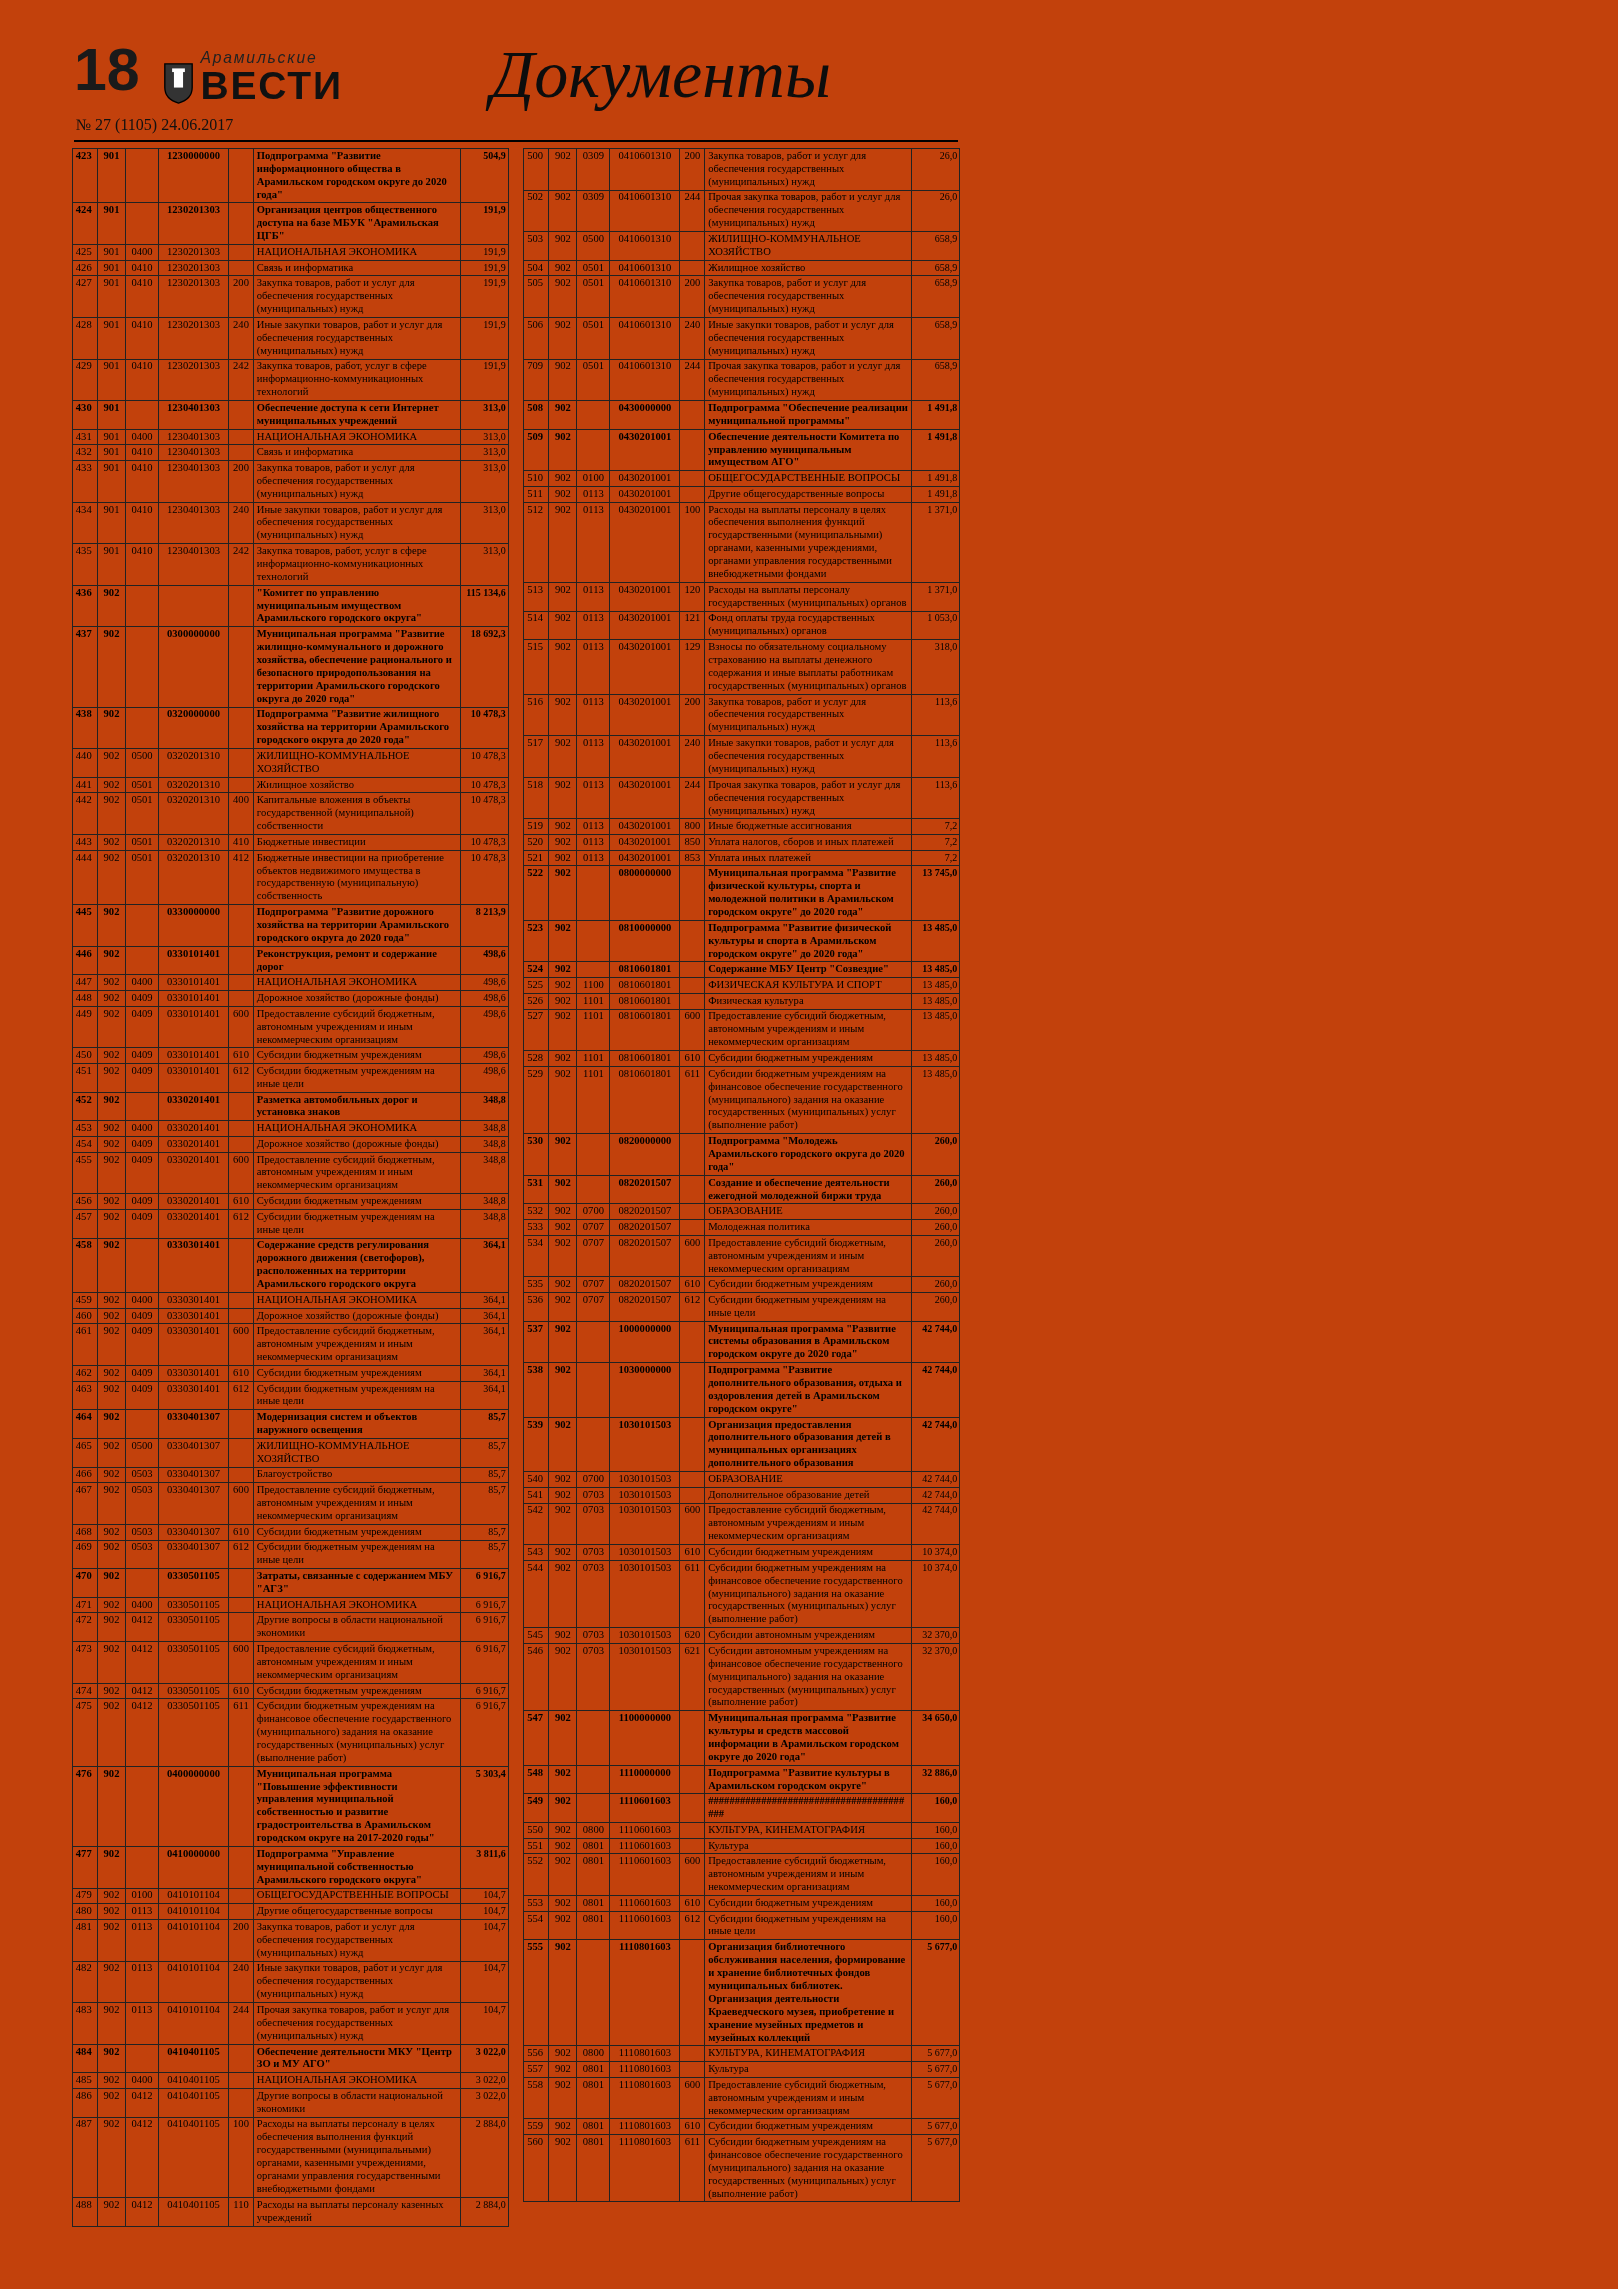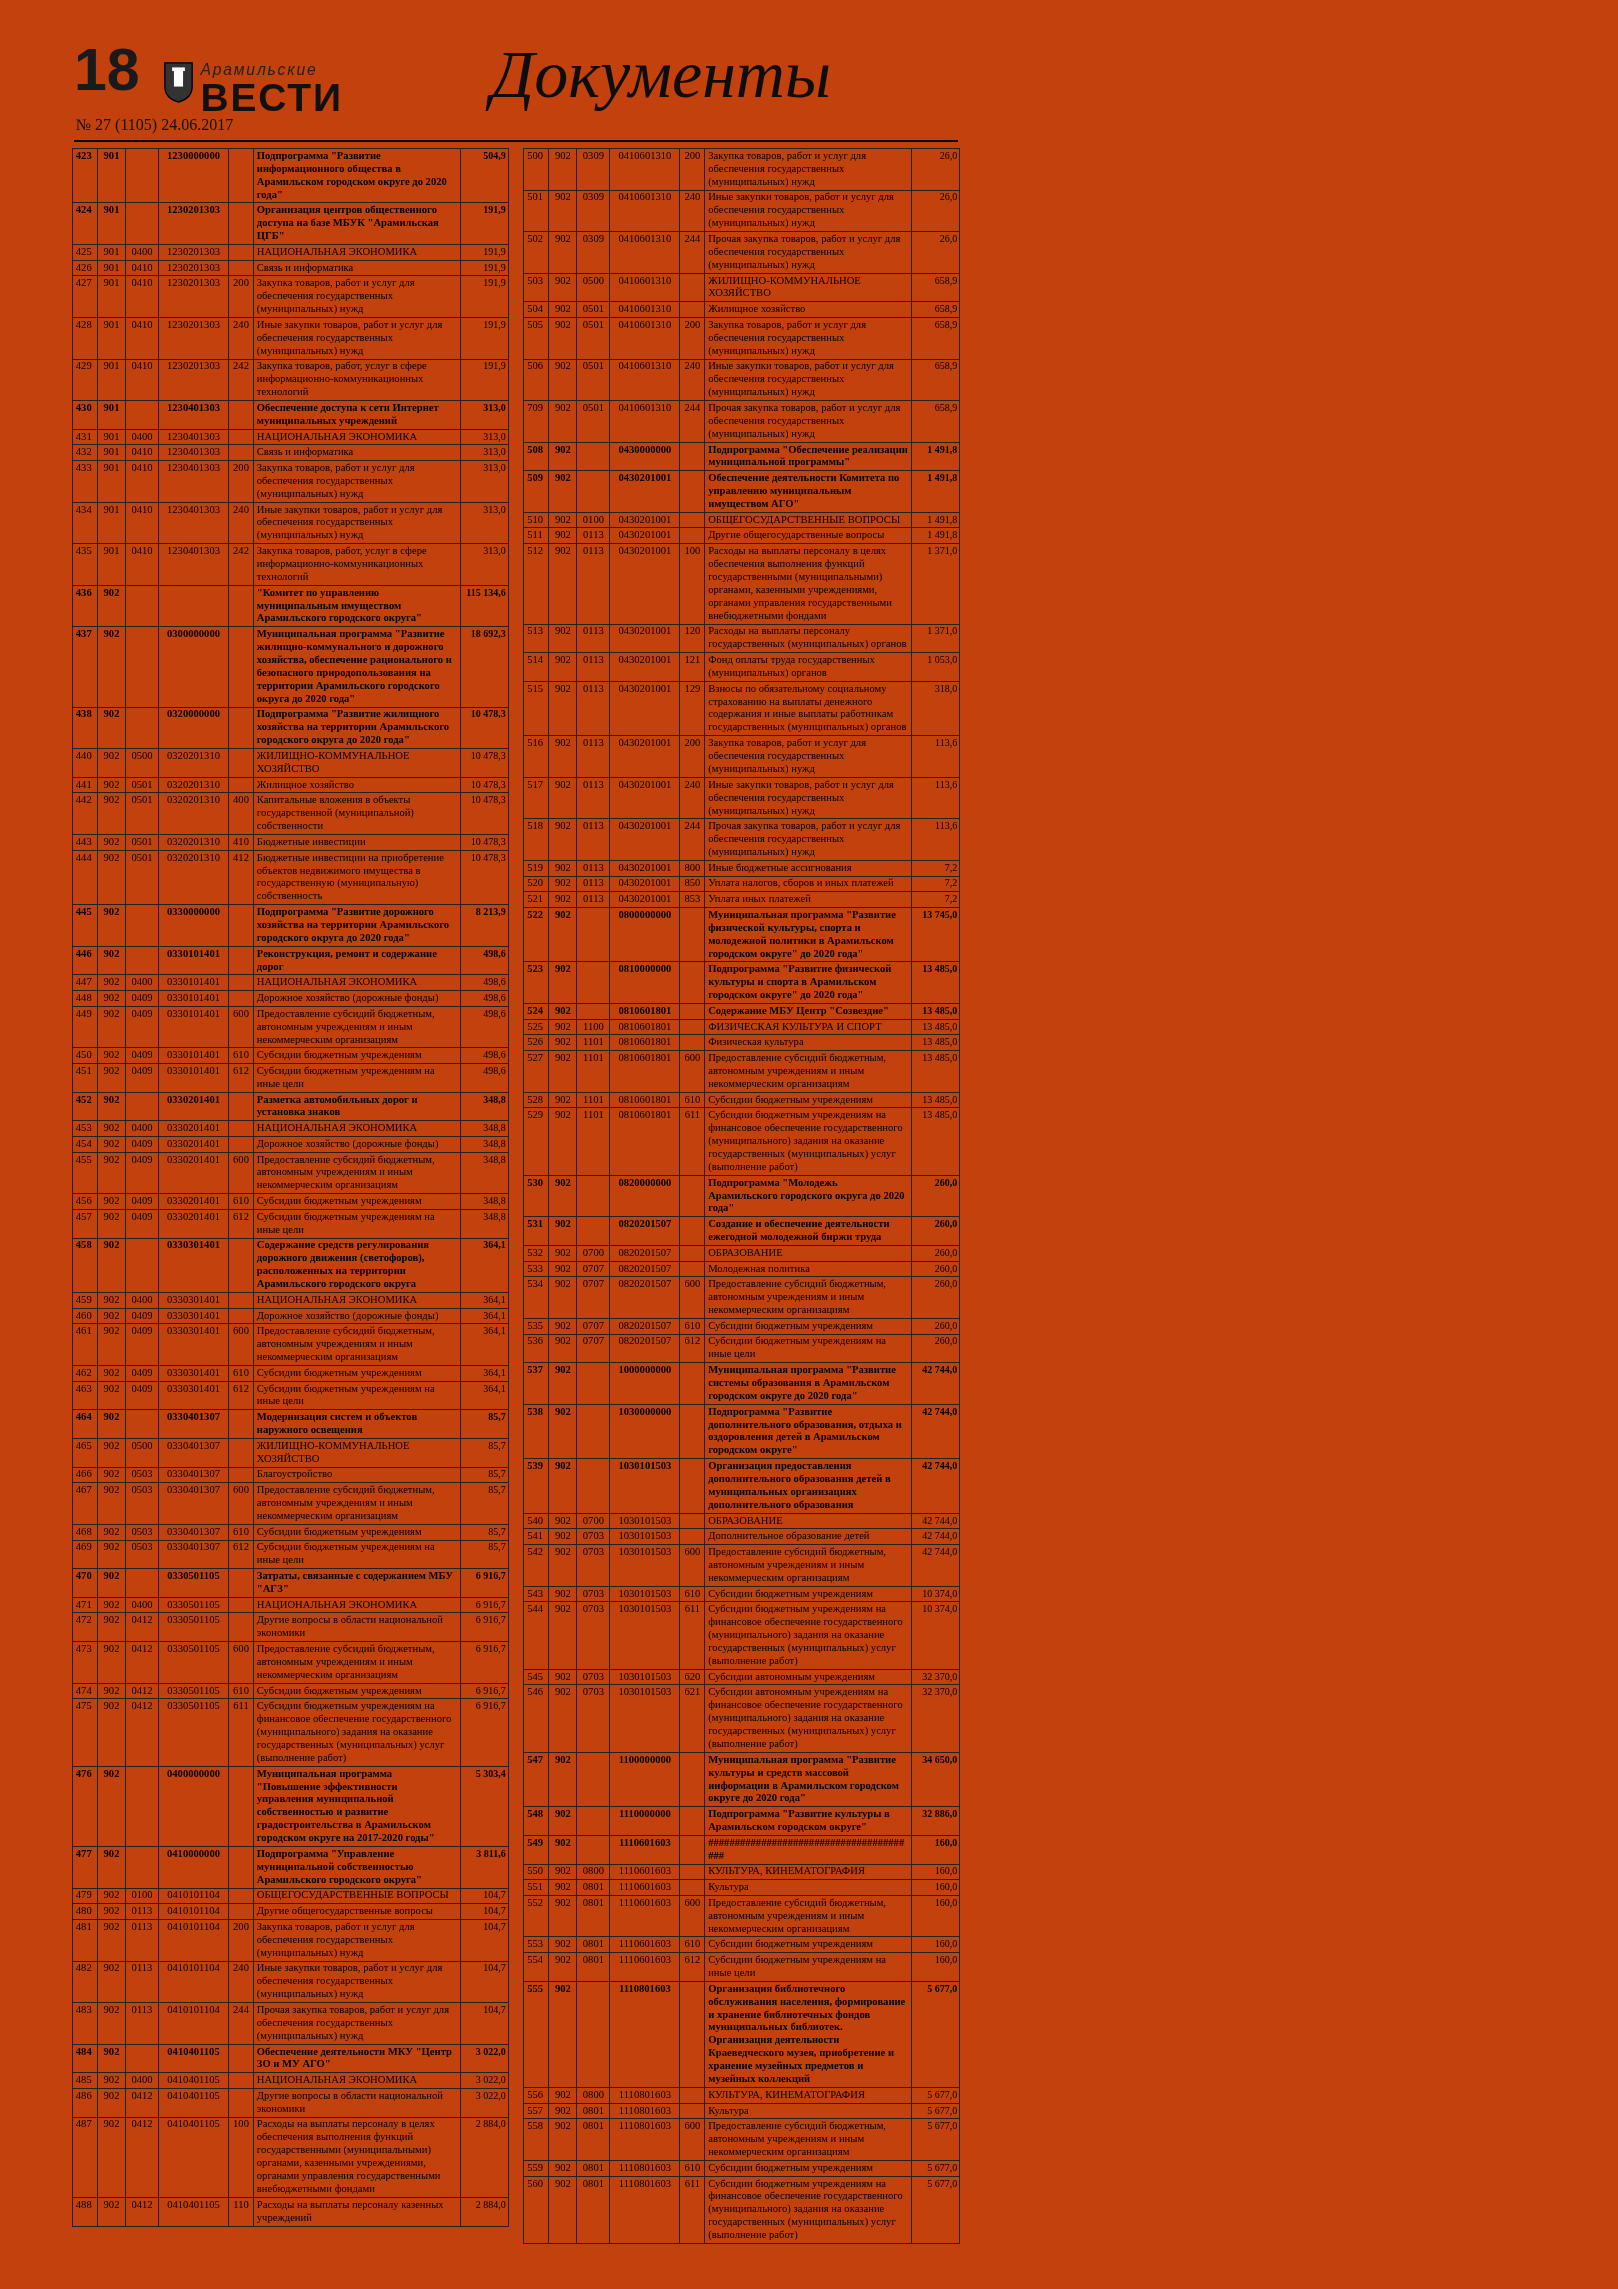--- a/index.html
+++ b/index.html
@@ -4,21 +4,21 @@
 <title>Документы</title>
 <style>
   *{box-sizing:border-box;margin:0;padding:0}
   html,body{background:#ffffff}
   .page{width:1619px;height:2290px;background:#c2410c;position:relative;overflow:hidden;
         font-family:"Liberation Serif",serif;color:#111}
   
   .header{position:absolute;left:74px;top:48px;width:884px;height:92px}
   .page-num{position:absolute;left:0;top:-7.4px;font-family:"Liberation Sans",sans-serif;
             font-weight:bold;font-size:59px;line-height:1;color:#1a1a1a}
-  .brand{position:absolute;left:89px;top:13px;display:flex;gap:6.5px;align-items:flex-start}
+  .brand{position:absolute;left:89px;top:1px;display:flex;gap:6.5px;align-items:flex-end}
   .crest{width:31px;height:42px;flex:0 0 auto}
   .brand-text .top{font-style:italic;font-size:15.7px;letter-spacing:1.8px;
                    font-family:"Liberation Sans",sans-serif;color:#222}
   .brand-text .bottom{font-family:"Liberation Sans",sans-serif;font-weight:bold;
                       font-size:39px;line-height:.95;letter-spacing:1.8px;color:#111}
   .issue{position:absolute;left:1.8px;top:68px;font-size:16px;color:#111}
   .doc-title{position:absolute;left:417px;top:-13px;font-style:italic;font-weight:normal;
              font-size:68px;font-family:"Liberation Serif",serif;color:#0d0d0d;white-space:nowrap}
   .rule{position:absolute;left:74px;top:140px;width:884px;height:1.8px;background:#000}
   
@@ -648,29 +648,20 @@
           <tr>
             <td>500</td>
             <td>902</td>
             <td>0309</td>
             <td>0410601310</td>
             <td>200</td>
             <td>Закупка товаров, работ и услуг для обеспечения государственных (муниципальных) нужд</td>
             <td>26,0</td>
           </tr>
           <tr>
-            <td>501</td>
-            <td>902</td>
-            <td>0309</td>
-            <td>0410601310</td>
-            <td>240</td>
-            <td>Иные закупки товаров, работ и услуг для обеспечения государственных (муниципальных) нужд</td>
-            <td>26,0</td>
-          </tr>
-          <tr>
             <td>502</td>
             <td>902</td>
             <td>0309</td>
             <td>0410601310</td>
             <td>244</td>
             <td>Прочая закупка товаров, работ и услуг для обеспечения государственных (муниципальных) нужд</td>
             <td>26,0</td>
           </tr>
           <tr>
             <td>503</td>

